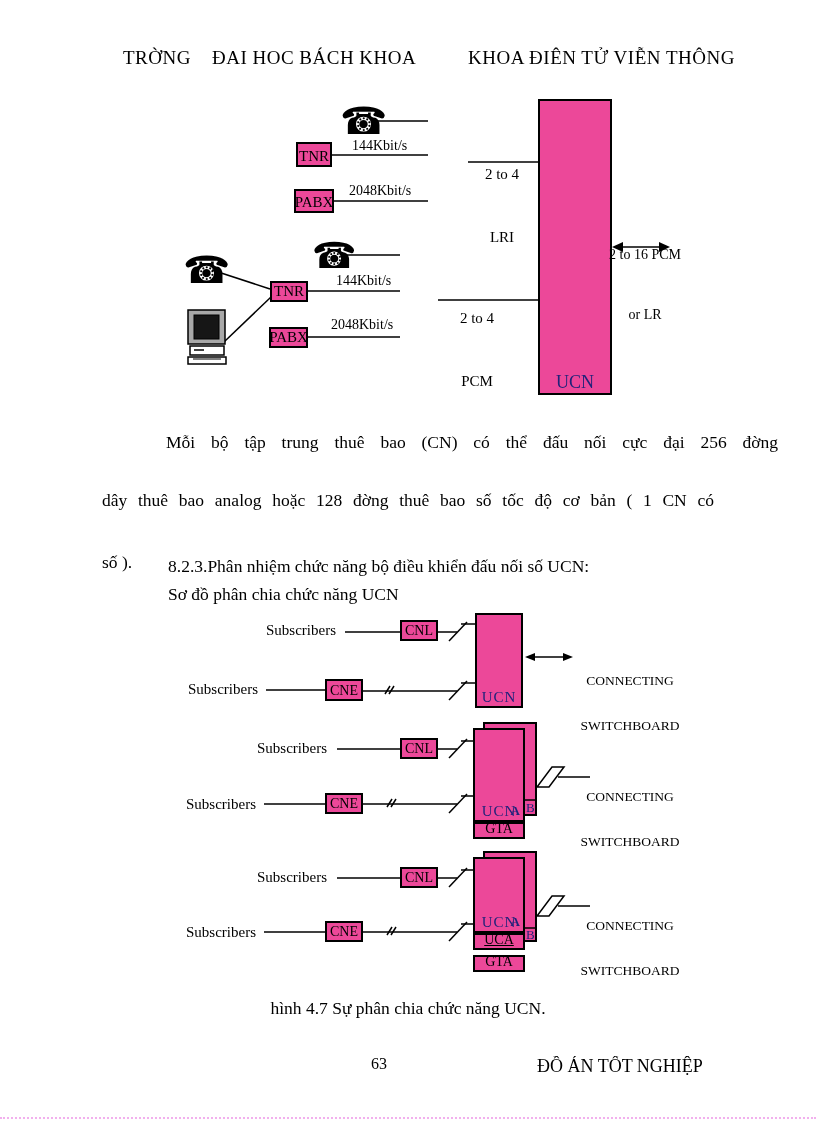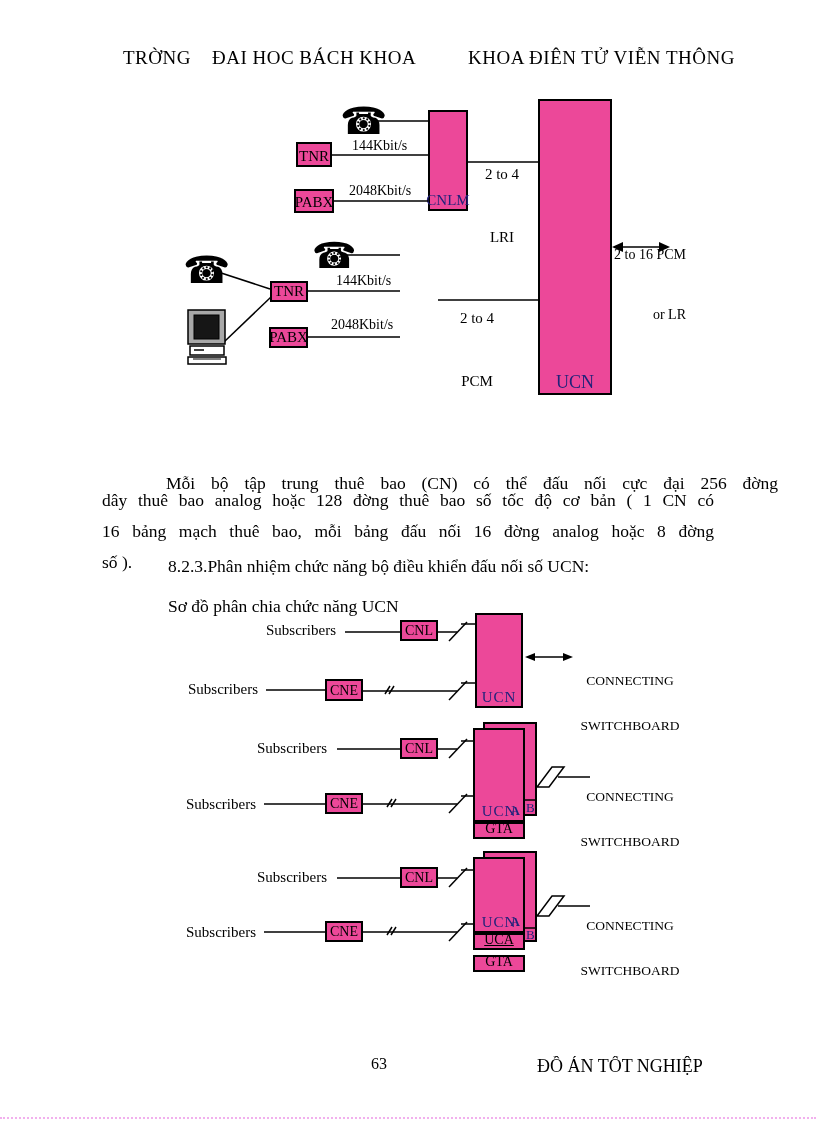--- a/index.html
+++ b/index.html
@@ -30,23 +30,20 @@
   <div class="phone" style="left:340px;top:102px;font-size:38px;">☎</div>
   <div class="phone" style="left:183px;top:251px;font-size:38px;">☎</div>
   <div class="phone" style="left:312px;top:238px;font-size:36px;">☎</div>
 
   <div class="box" style="left:296px;top:142px;width:36px;height:25px;font-size:15px;">
     <span>TNR</span>
     </div>
   <div class="box" style="left:294px;top:189px;width:40px;height:24px;font-size:15px;">
     <span>PABX</span>
     </div>
-  <div class="box" style="left:428px;top:110px;width:40px;height:101px;font-size:15px;">
-    <span class="navy">CNLM</span>
-    </div>
 
   <div class="box" style="left:270px;top:281px;width:38px;height:21px;font-size:15px;">
     <span>TNR</span>
     </div>
   <div class="box" style="left:269px;top:327px;width:39px;height:21px;font-size:15px;">
     <span>PABX</span>
     </div>
 
   <div class="box" style="left:538px;top:99px;width:74px;height:296px;font-size:18px;">
     <span class="navy">UCN</span>
@@ -57,33 +54,32 @@
   <div class="lbl bold center" style="left:474px;top:122px;width:56px;font-size:15px;line-height:21px;">
     <div>2 to 4</div>
     <div>LRI</div>
   </div>
   <div class="lbl bold" style="left:336px;top:273px;font-size:14px;">144Kbit/s</div>
   <div class="lbl bold" style="left:331px;top:317px;font-size:14px;">2048Kbit/s</div>
   <div class="lbl bold center" style="left:448px;top:266px;width:58px;font-size:15px;line-height:21px;">
     <div>2 to 4</div>
     <div>PCM</div>
   </div>
-  <div class="lbl bold center" style="left:604px;top:205px;width:82px;font-size:14px;line-height:20px;text-align:right;">
+  <div class="lbl bold center" style="left:604px;top:205px;width:82px;font-size:14px;line-height:20px;">
     <div>2 to 16 PCM</div>
     <div>or LR</div>
   </div>
 
 
-  <div class="para-line jst" style="top:471px;padding-left:64px;">Mỗi bộ tập trung thuê bao (CN) có thể đấu nối cực đại 256 đờng</div>
+  <div class="para-line jst" style="top:430px;padding-left:64px;">Mỗi bộ tập trung thuê bao (CN) có thể đấu nối cực đại 256 đờng</div>
   <div class="para-line jst" style="top:488px;">dây thuê bao analog hoặc 128 đờng  thuê bao số tốc độ cơ bản ( 1 CN có</div>
-  <div class="para-line jst" style="top:519px;">16 bảng mạch thuê bao, mỗi bảng đấu nối 16 đờng  analog hoặc 8 đờng</div>
   <div class="para-line" style="top:550px;">số ).</div>
 
   <div class="abs bold" style="left:168px;top:556px;font-size:17.5px;">8.2.3.Phân nhiệm chức năng bộ điều khiển đấu nối số UCN:</div>
-  <div class="abs" style="left:168px;top:584px;font-size:17.5px;margin-top:12px;">Sơ đồ phân chia chức năng UCN</div>
+  <div class="abs" style="left:168px;top:584px;font-size:17.5px;">Sơ đồ phân chia chức năng UCN</div>
 
   <div class="lbl bold" style="left:266px;top:622px;font-size:15px;">Subscribers</div>
   <div class="box" style="left:400px;top:620px;width:38px;height:21px;font-size:14px;">
     <span>CNL</span>
     </div>
   <div class="lbl bold" style="left:188px;top:681px;font-size:15px;">Subscribers</div>
   <div class="box" style="left:325px;top:679px;width:38px;height:22px;font-size:14px;">
     <span>CNE</span>
     </div>
   <div class="box" style="left:475px;top:613px;width:48px;height:95px;font-size:15px;">
@@ -134,20 +130,21 @@
     <span>UCA</span>
     </div>
   <div class="box" style="left:473px;top:955px;width:52px;height:17px;font-size:14px;">
     <span>GTA</span>
     </div>
   <div class="lbl bold center" style="left:574px;top:888px;width:112px;font-size:13.5px;line-height:15px;">
     <div>CONNECTING</div>
     <div>SWITCHBOARD</div>
   </div>
 
+  <div class="abs center" style="left:0;top:998px;width:816px;font-size:17.5px;">hình 4.7 Sự phân chia chức năng UCN.</div>
 
   <div class="abs" style="left:371px;top:1055px;font-size:16px;">63</div>
   <div class="abs clip" style="left:537px;top:1056px;width:220px;height:19px;font-size:18px;">ĐỒ ÁN TỐT NGHIỆP</div>
 
   <div class="abs" style="left:0;top:1117px;width:816px;height:0;border-top:2px dotted #f2b0ee;"></div>
 
   <svg class="layer" width="816" height="1123" viewBox="0 0 816 1123">
     <g stroke="#000" stroke-width="1.5" fill="none">
 
       <line x1="374" y1="121" x2="428" y2="121"></line>

